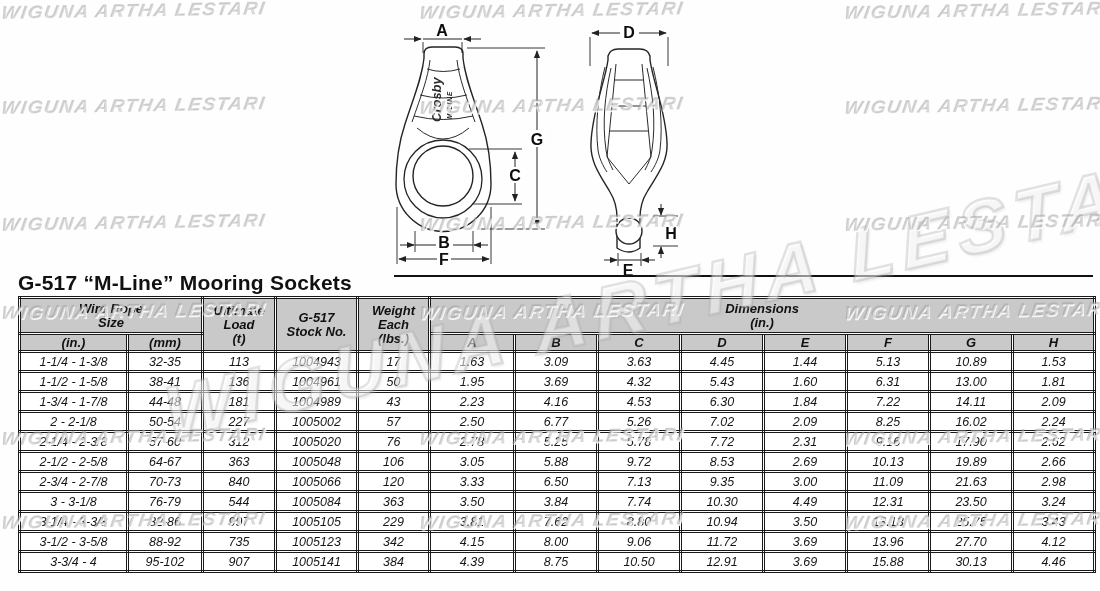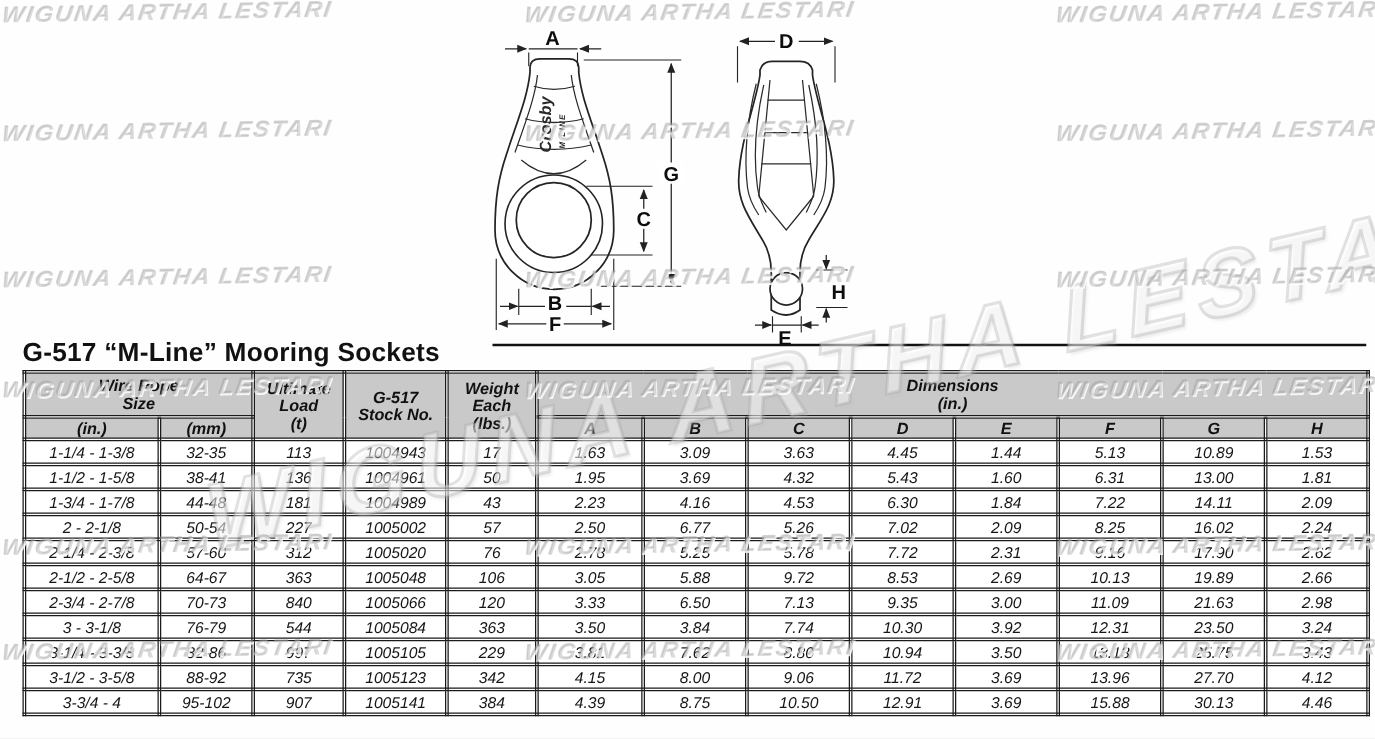--- a/index.html
+++ b/index.html
@@ -328,21 +328,21 @@
           <tr>
             <td>3 - 3-1/8</td>
             <td>76-79</td>
             <td>544</td>
             <td>1005084</td>
             <td>363</td>
             <td>3.50</td>
             <td>3.84</td>
             <td>7.74</td>
             <td>10.30</td>
-            <td>3.92</td>
+            <td>4.49</td>
             <td>12.31</td>
             <td>23.50</td>
             <td>3.24</td>
           </tr>
           <tr>
             <td>3-1/4 - 3-3/8</td>
             <td>82-86</td>
             <td>997</td>
             <td>1005105</td>
             <td>229</td>

